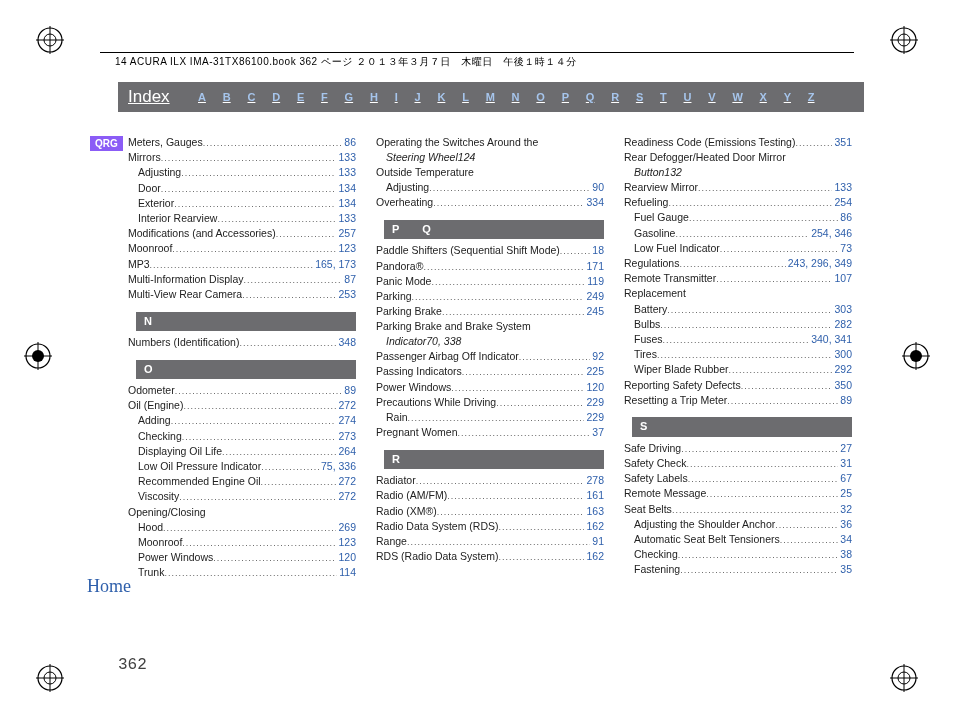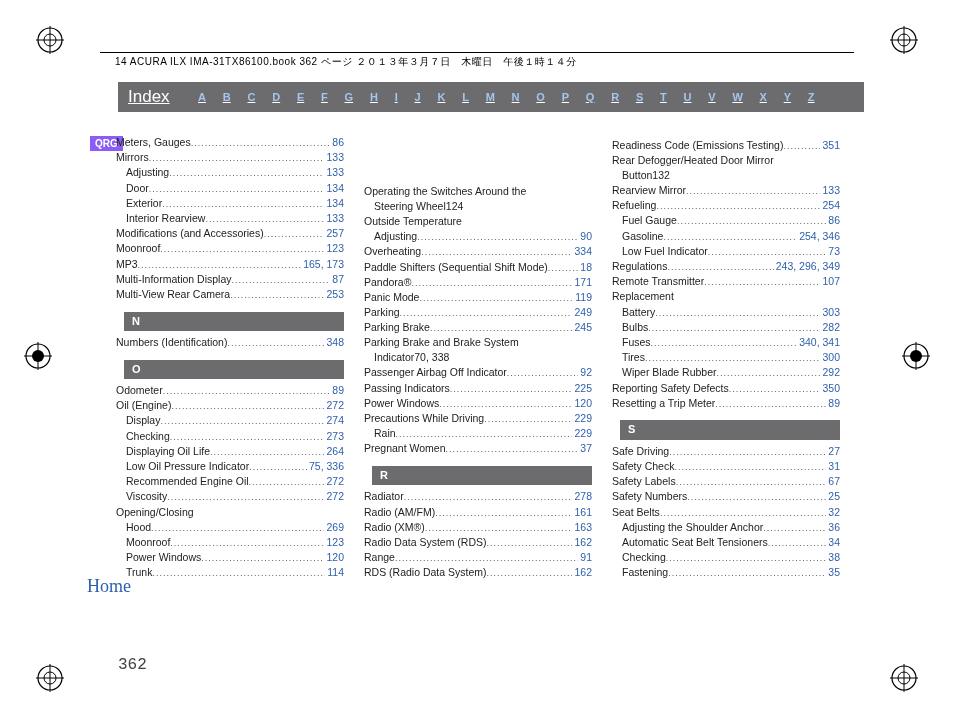--- a/index.html
+++ b/index.html
@@ -13,31 +13,31 @@
   .crop-ml { top:342px; left:24px; }
   .crop-mr { top:342px; right:24px; }
   .header-line { position:absolute; top:52px; left:100px; right:100px; border-top:1px solid #000; }
   .header-text { position:absolute; top:55px; left:115px; font-size:10px; color:#000; letter-spacing:0.5px; }
   .qrg { position:absolute; top:136px; left:90px; background:#8b5cf6; color:#fff; font-weight:bold; font-size:10px; padding:2px 5px; }
   .home { position:absolute; top:576px; left:87px; font-family:"Brush Script MT",cursive; font-size:18px; color:#2e5fab; }
   .title-bar { position:absolute; top:82px; left:118px; right:90px; height:30px; background:#6c6c6f; color:#fff; display:flex; align-items:center; padding-left:10px;text-decoration:underline; }
   .title-bar .title { font-size:17px; font-weight:normal; margin-right:20px; }
   .title-bar .alpha { display:flex; gap:0; }
   .title-bar .alpha a { color:#a6c5ec; font-size:11px; font-weight:bold; text-decoration:none; margin:0 8.4px; }
-  .columns { position:absolute; top:135px; left:116px; display:flex; gap:20px;align-items:flex-end; }
+  .columns { position:absolute; top:135px; left:128px; display:flex; gap:20px; }
   .col { width:228px; font-size:10.5px; line-height:1.4; }
   .entry { display:flex; white-space:nowrap; overflow:hidden; margin-bottom:0.5px; }
   .entry.sub .label { padding-left:10px; }
   .entry .label { }
   .entry .dots { flex:1; overflow:hidden; color:#555; letter-spacing:1px; }
   .entry .dots::after { content:"............................................................................................."; font-size:9px; }
   .entry .pgs { color:#2e5fab; padding-left:2px; }
   .entry-multiline { margin-bottom:0.5px; }
   .entry-multiline .first-line { display:block; }
-  .entry-multiline .cont { display:flex; white-space:nowrap; overflow:hidden; }
+  .entry-multiline .cont { display:flex; white-space:nowrap; overflow:hidden;font-style:italic; }
   .entry-multiline .cont .label { padding-left:10px; }
   .section-hdr { background:#6c6c6f; color:#fff; font-weight:bold; font-size:11px; padding:2px 8px; margin:10px 0 4px 8px; letter-spacing:10px; }
   .pgnum { position:absolute; bottom:44px; left:118px; font-size:16px; color:#404040;font-family:Liberation Mono, monospace; }
 </style>
 </head>
 <body>
 
 <div class="page">
 
   <div class="crop-mark crop-tl"><svg viewBox="0 0 28 28">
@@ -183,21 +183,21 @@
           <span class="label">Odometer</span>
           <span class="dots"></span>
           <span class="pgs">89</span>
         </div>
         <div class="entry">
           <span class="label">Oil (Engine)</span>
           <span class="dots"></span>
           <span class="pgs">272</span>
         </div>
         <div class="entry sub">
-          <span class="label">Display</span>
+          <span class="label">Adding</span>
           <span class="dots"></span>
           <span class="pgs">274</span>
         </div>
         <div class="entry sub">
           <span class="label">Checking</span>
           <span class="dots"></span>
           <span class="pgs">273</span>
         </div>
         <div class="entry sub">
           <span class="label">Displaying Oil Life</span>
@@ -258,20 +258,21 @@
         <div class="entry sub">
           <span class="label">Adjusting</span>
           <span class="dots"></span>
           <span class="pgs">90</span>
         </div>
         <div class="entry">
           <span class="label">Overheating</span>
           <span class="dots"></span>
           <span class="pgs">334</span>
         </div>
+        <div class="section-hdr">P   Q</div>
         <div class="entry">
           <span class="label">Paddle Shifters (Sequential Shift Mode)</span>
           <span class="dots"></span>
           <span class="pgs">18</span>
         </div>
         <div class="entry">
           <span class="label">Pandora®</span>
           <span class="dots"></span>
           <span class="pgs">171</span>
         </div>
@@ -457,21 +458,21 @@
           <span class="label">Safety Check</span>
           <span class="dots"></span>
           <span class="pgs">31</span>
         </div>
         <div class="entry">
           <span class="label">Safety Labels</span>
           <span class="dots"></span>
           <span class="pgs">67</span>
         </div>
         <div class="entry">
-          <span class="label">Safety Numbers</span>
+          <span class="label">Remote Message</span>
           <span class="dots"></span>
           <span class="pgs">25</span>
         </div>
         <div class="entry">
           <span class="label">Seat Belts</span>
           <span class="dots"></span>
           <span class="pgs">32</span>
         </div>
         <div class="entry sub">
           <span class="label">Adjusting the Shoulder Anchor</span>

